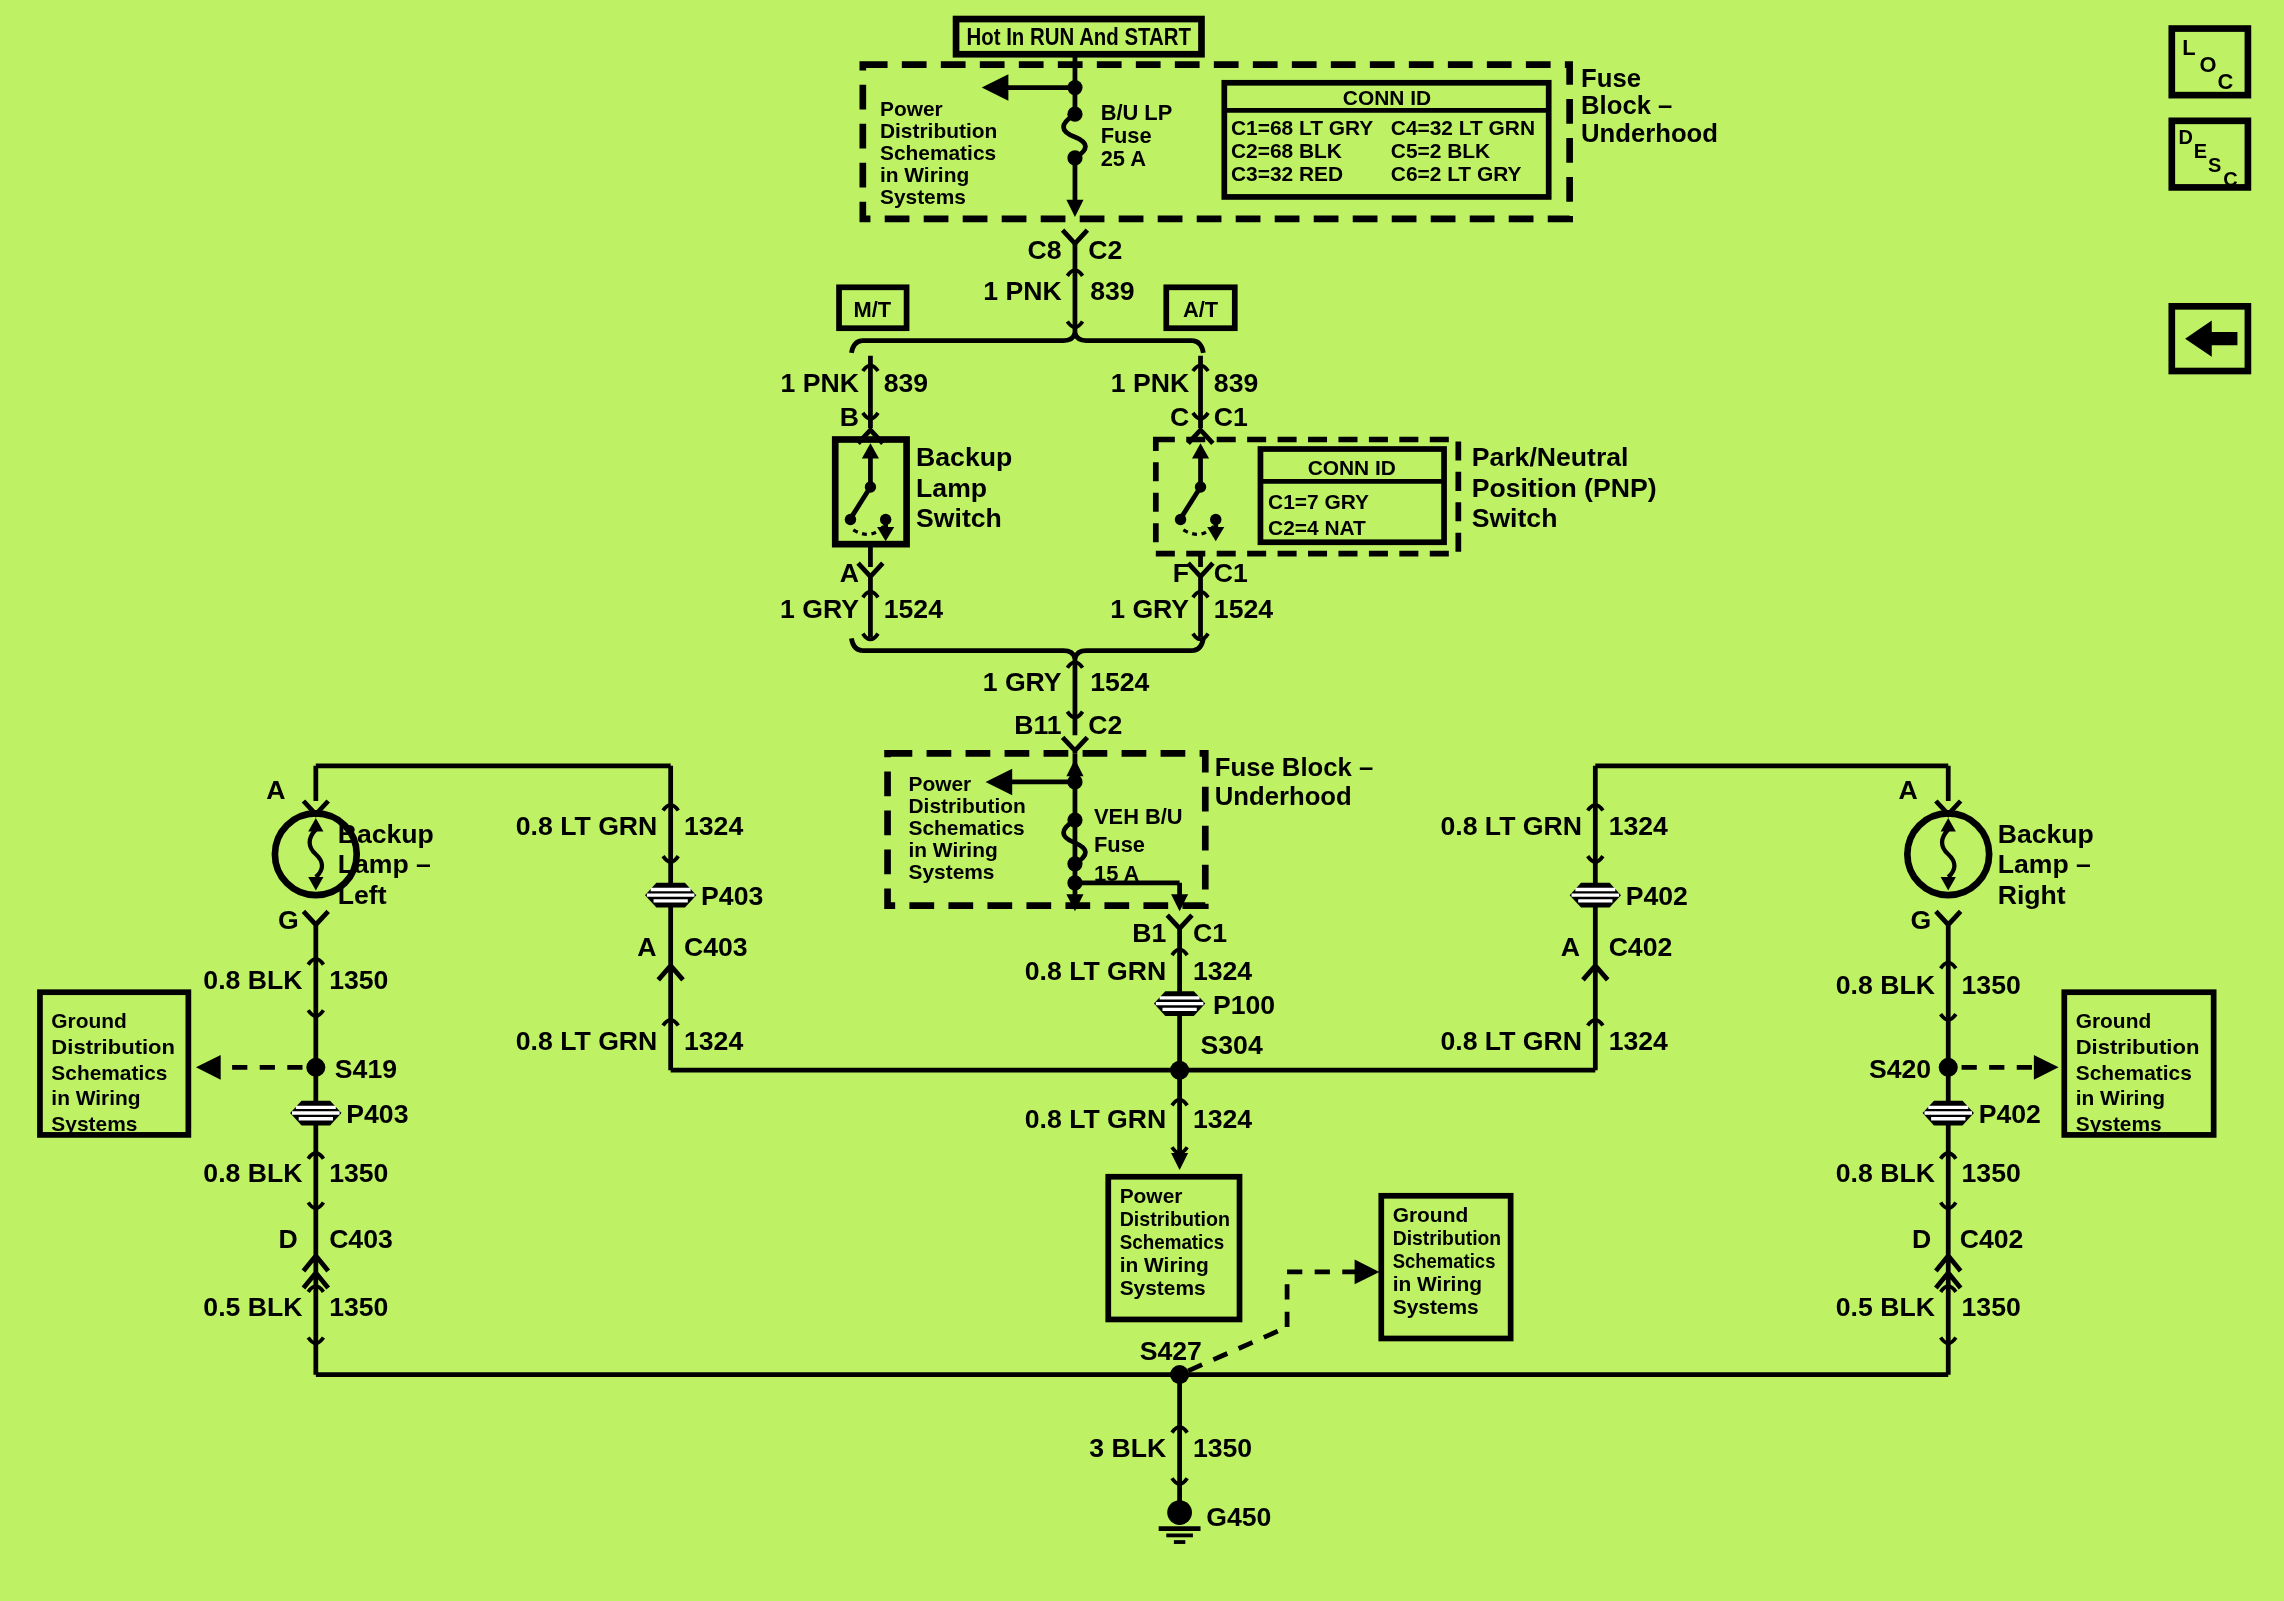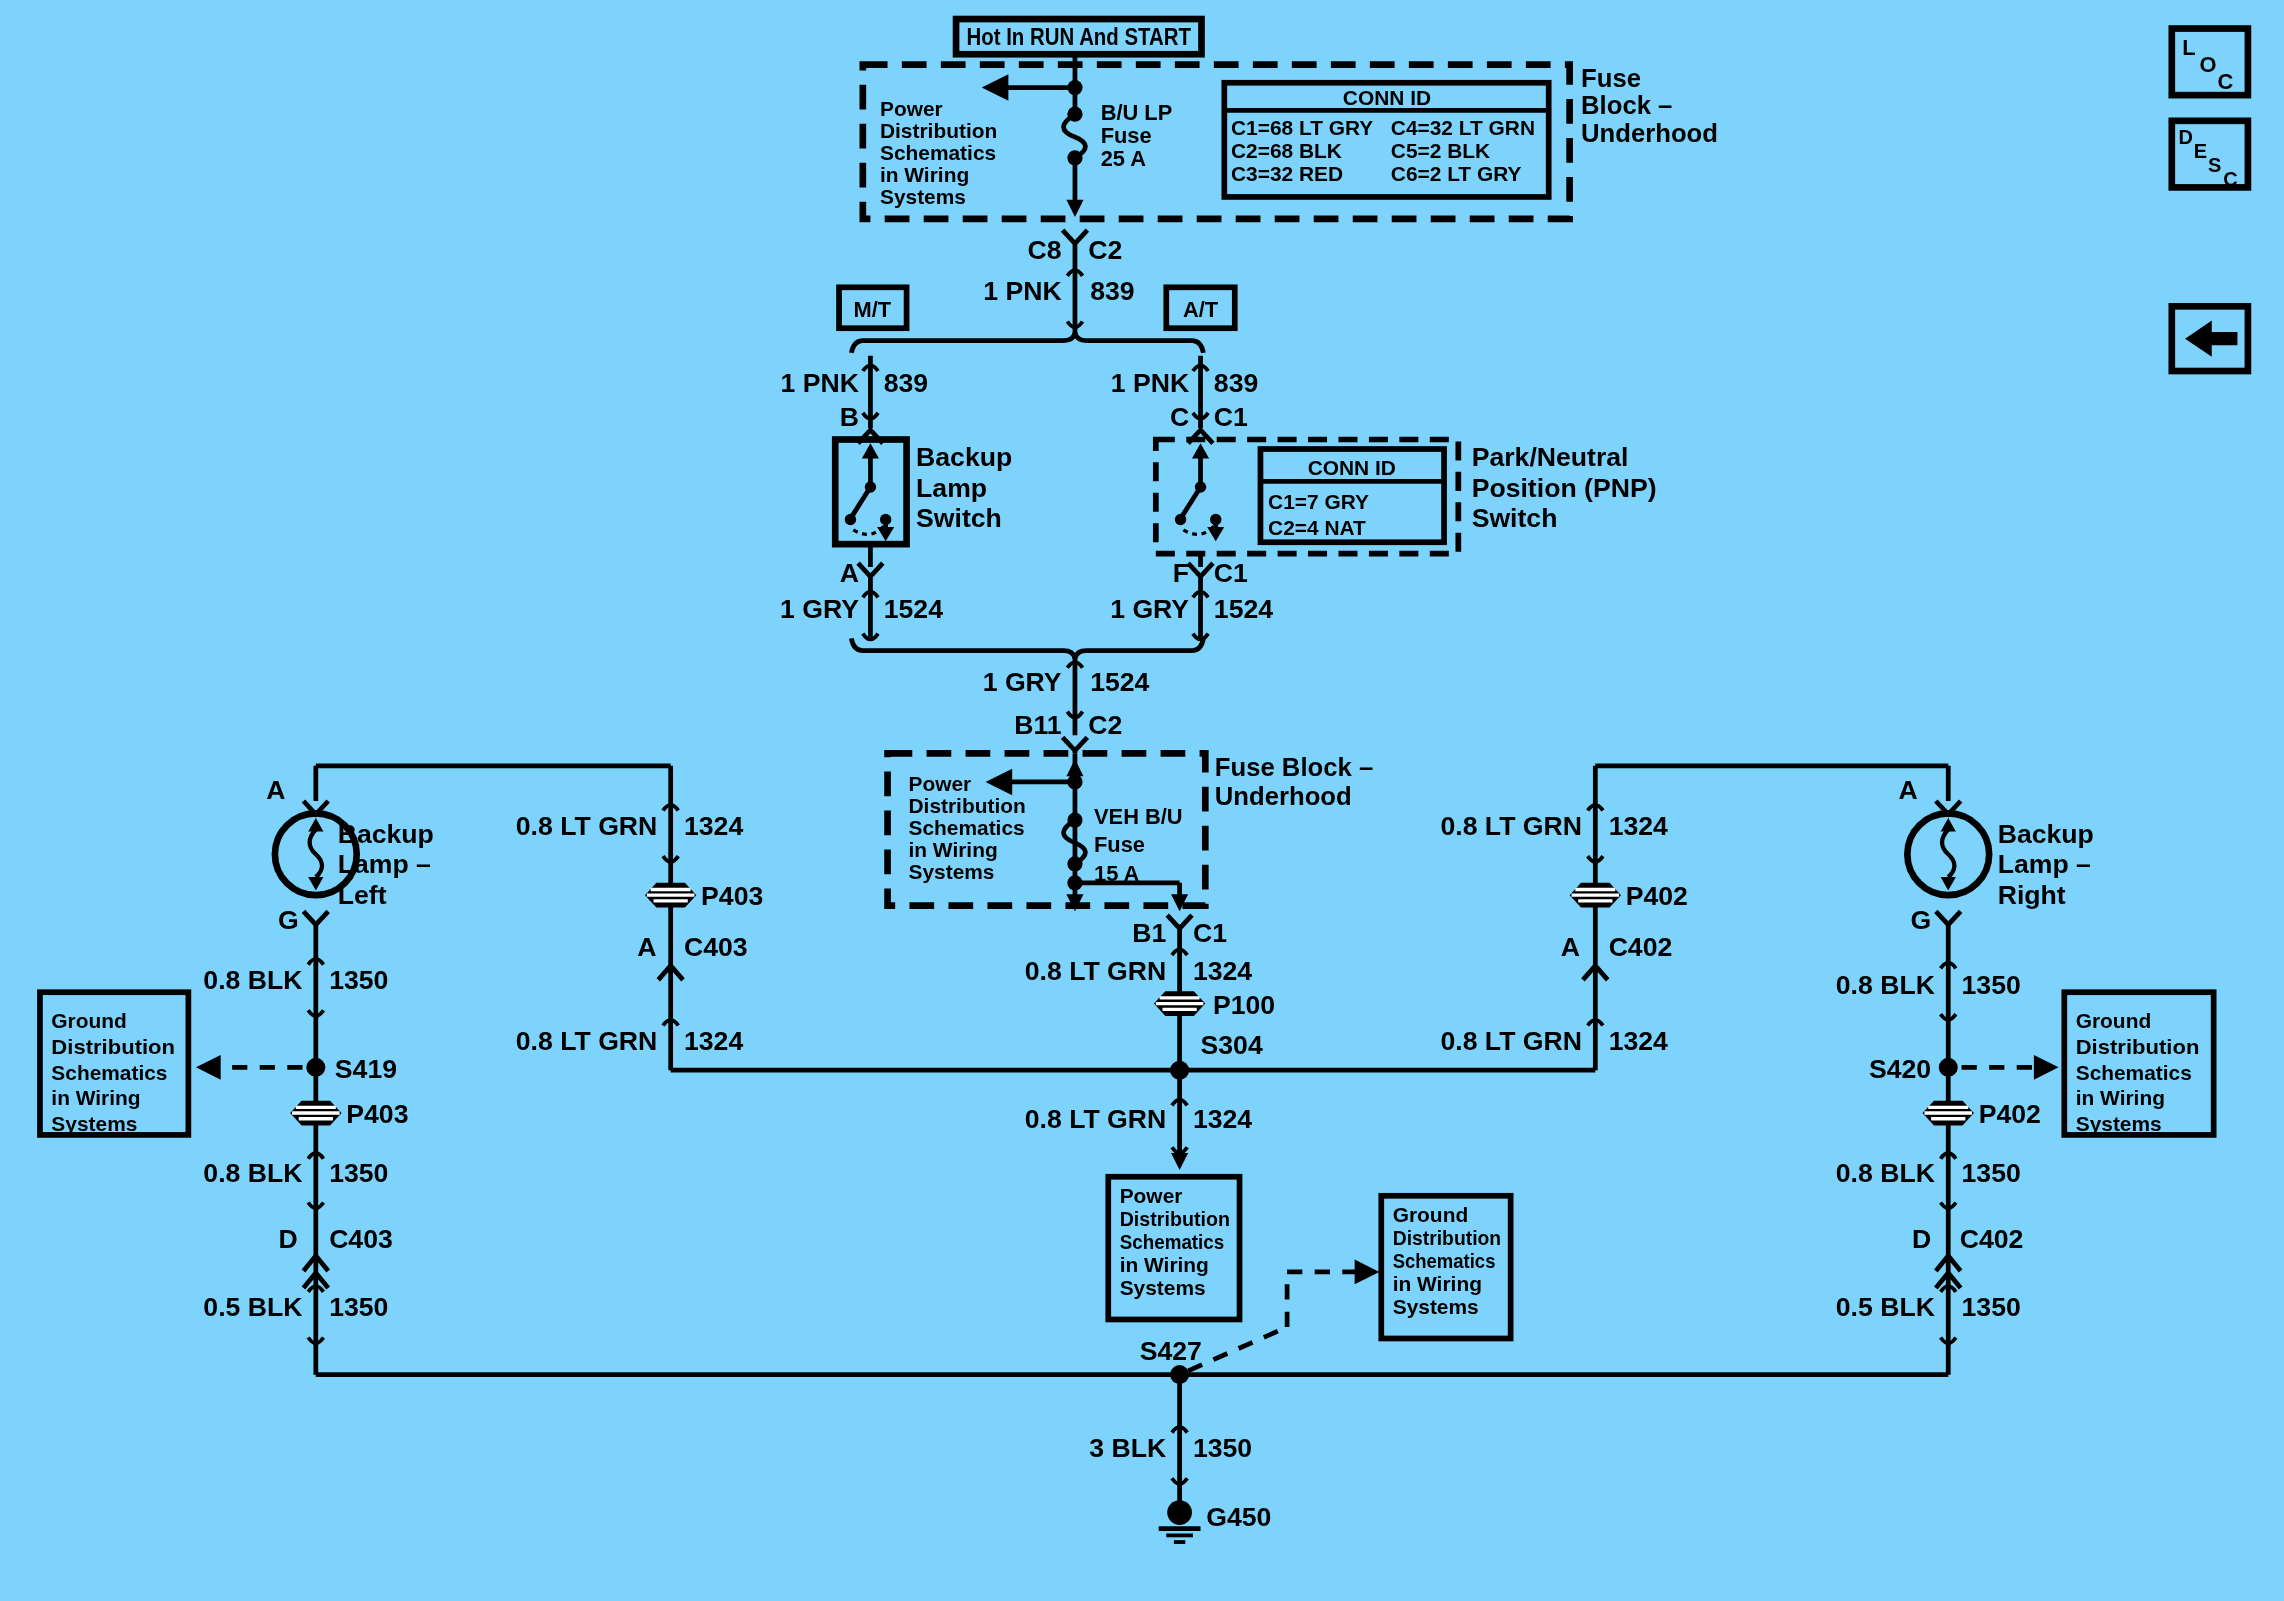--- a/index.html
+++ b/index.html
@@ -1,16 +1,16 @@
 <!DOCTYPE html>
 <html style="font-size:15px"><head>
 <meta charset="utf-8">
 <style>
   html,body { margin:0; padding:0; background:#ffffff; }
-  .stage { position:relative; width:2285px; height:1602px; background:#7dd3fc; overflow:hidden; }
+  .stage { position:relative; width:2285px; height:1602px; background:#bef264; overflow:hidden; }
   svg  { position:absolute; left:0; top:0; }
   text { font-family:"Liberation Sans","DejaVu Sans",sans-serif; font-weight:bold; fill:#000; font-size:28px; }
   .ts  { font-size:22px; }
   .tm  { font-size:23px; }
   .tt  { font-size:27px; }
   .t26 { font-size:26px; }
   .t21 { font-size:21px; }
   .e   { text-anchor:end; }
   .c   { text-anchor:middle; }
   .w   { stroke:#000; stroke-width:5; fill:none; }

